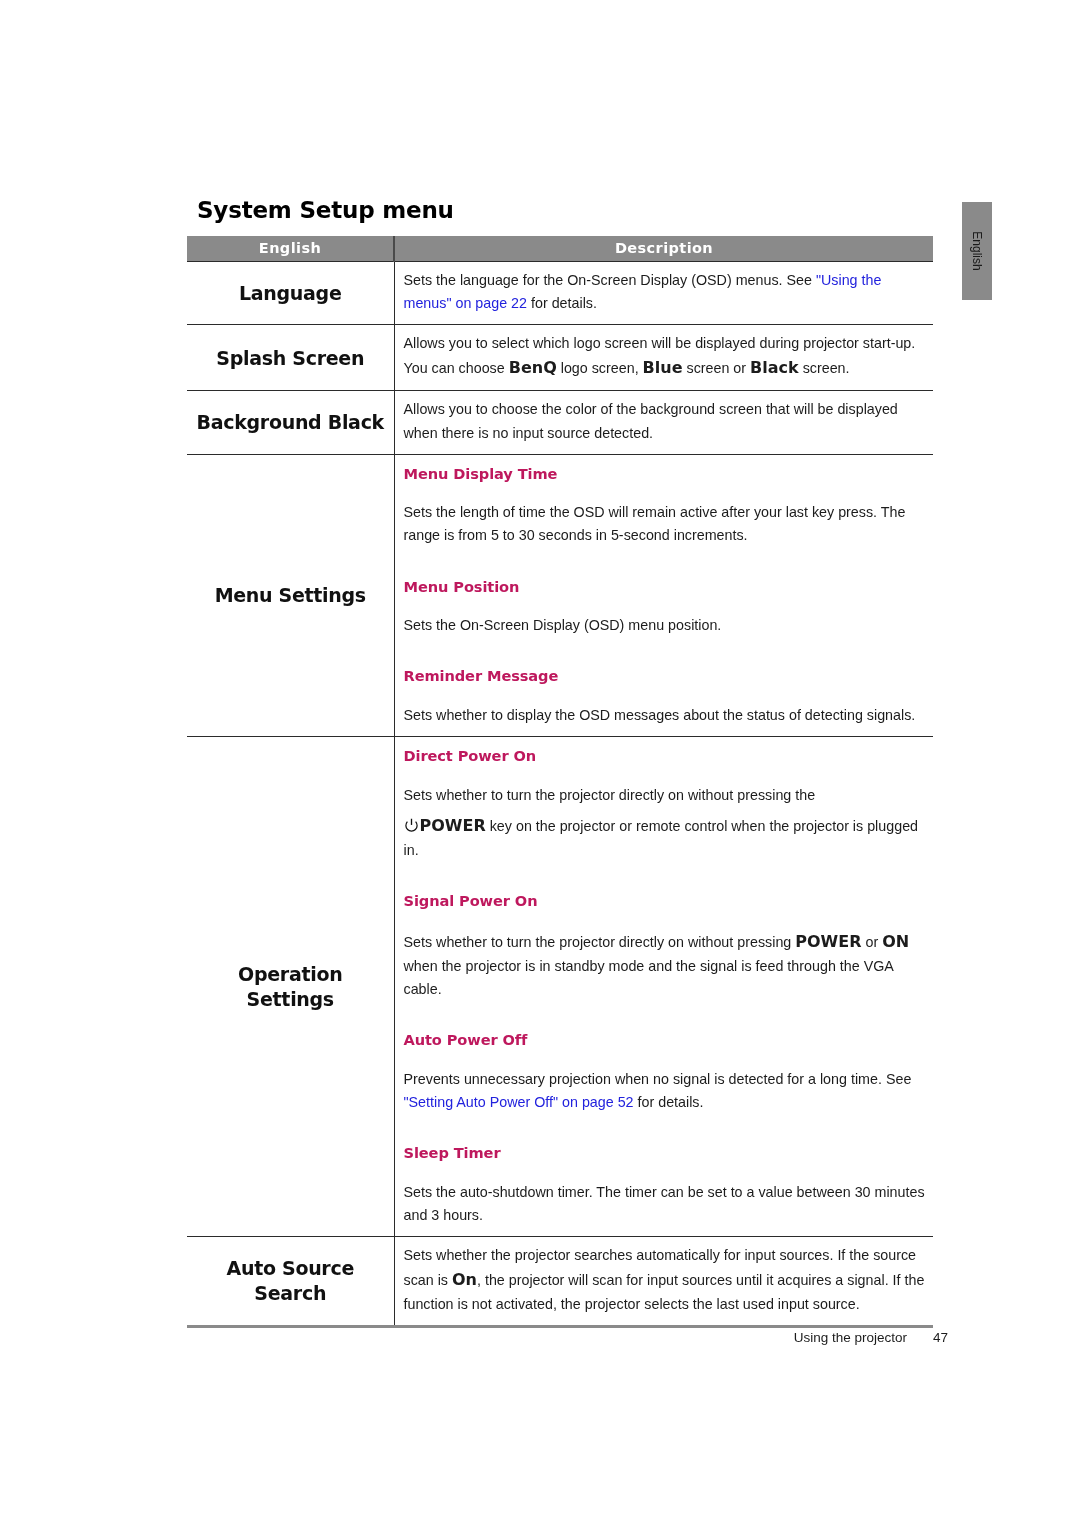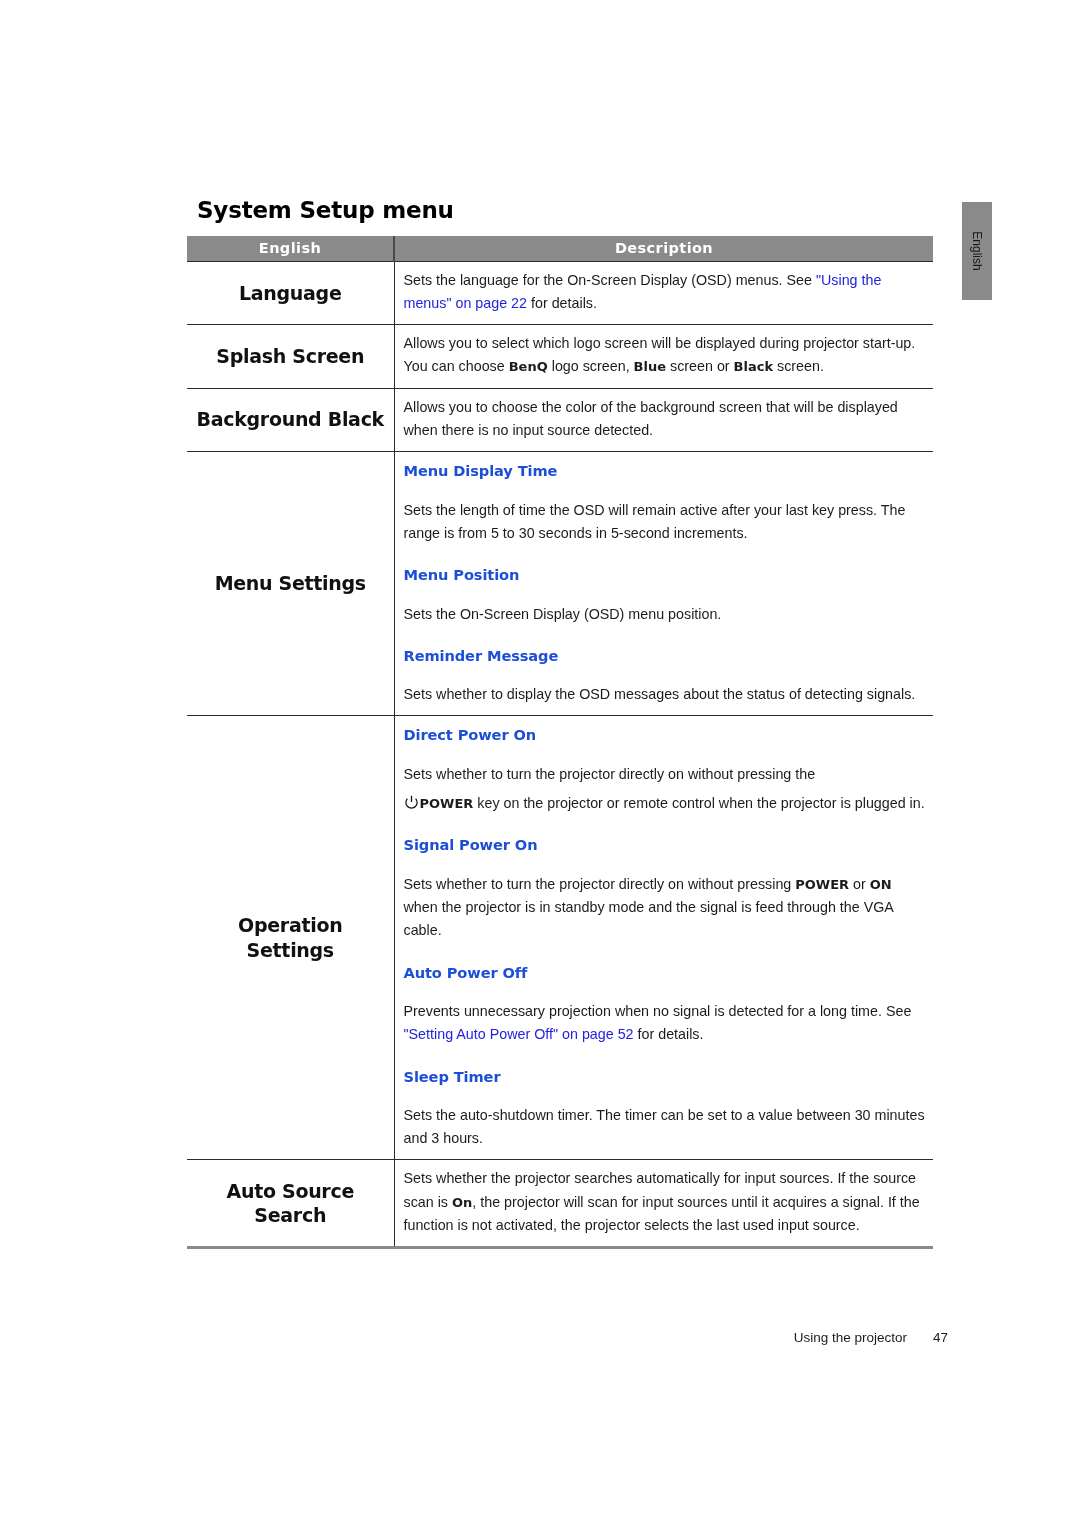--- a/index.html
+++ b/index.html
@@ -118,31 +118,31 @@
 
   .desc-p {
     margin: 0 0 0 0;
   }
   .desc-p + .desc-p { margin-top: 6px; }
 
   .sub-head {
     font-family: "DejaVu Sans", sans-serif;
     font-weight: bold;
     font-size: 14.6px;
-    color: #1d4ed8;
+    color: #be185d;
     letter-spacing: -0.1px;
     margin: 0 0 5px 0;
   }
   .sub-head + .desc-p { margin-top: 16px; }
-  .desc-p + .sub-head { margin-top: 18px; }
+  .desc-p + .sub-head { margin-top: 27px; }
 
   b.strong {
     font-family: "DejaVu Sans", sans-serif;
     font-weight: bold;
-    font-size: 13px;
+    font-size: 16px;
   }
   a.xref, .xref {
     color: #2222dd;
     text-decoration: none;
   }
 
   .power-glyph {
     display: inline-block;
     width: 15px;
     height: 15px;

